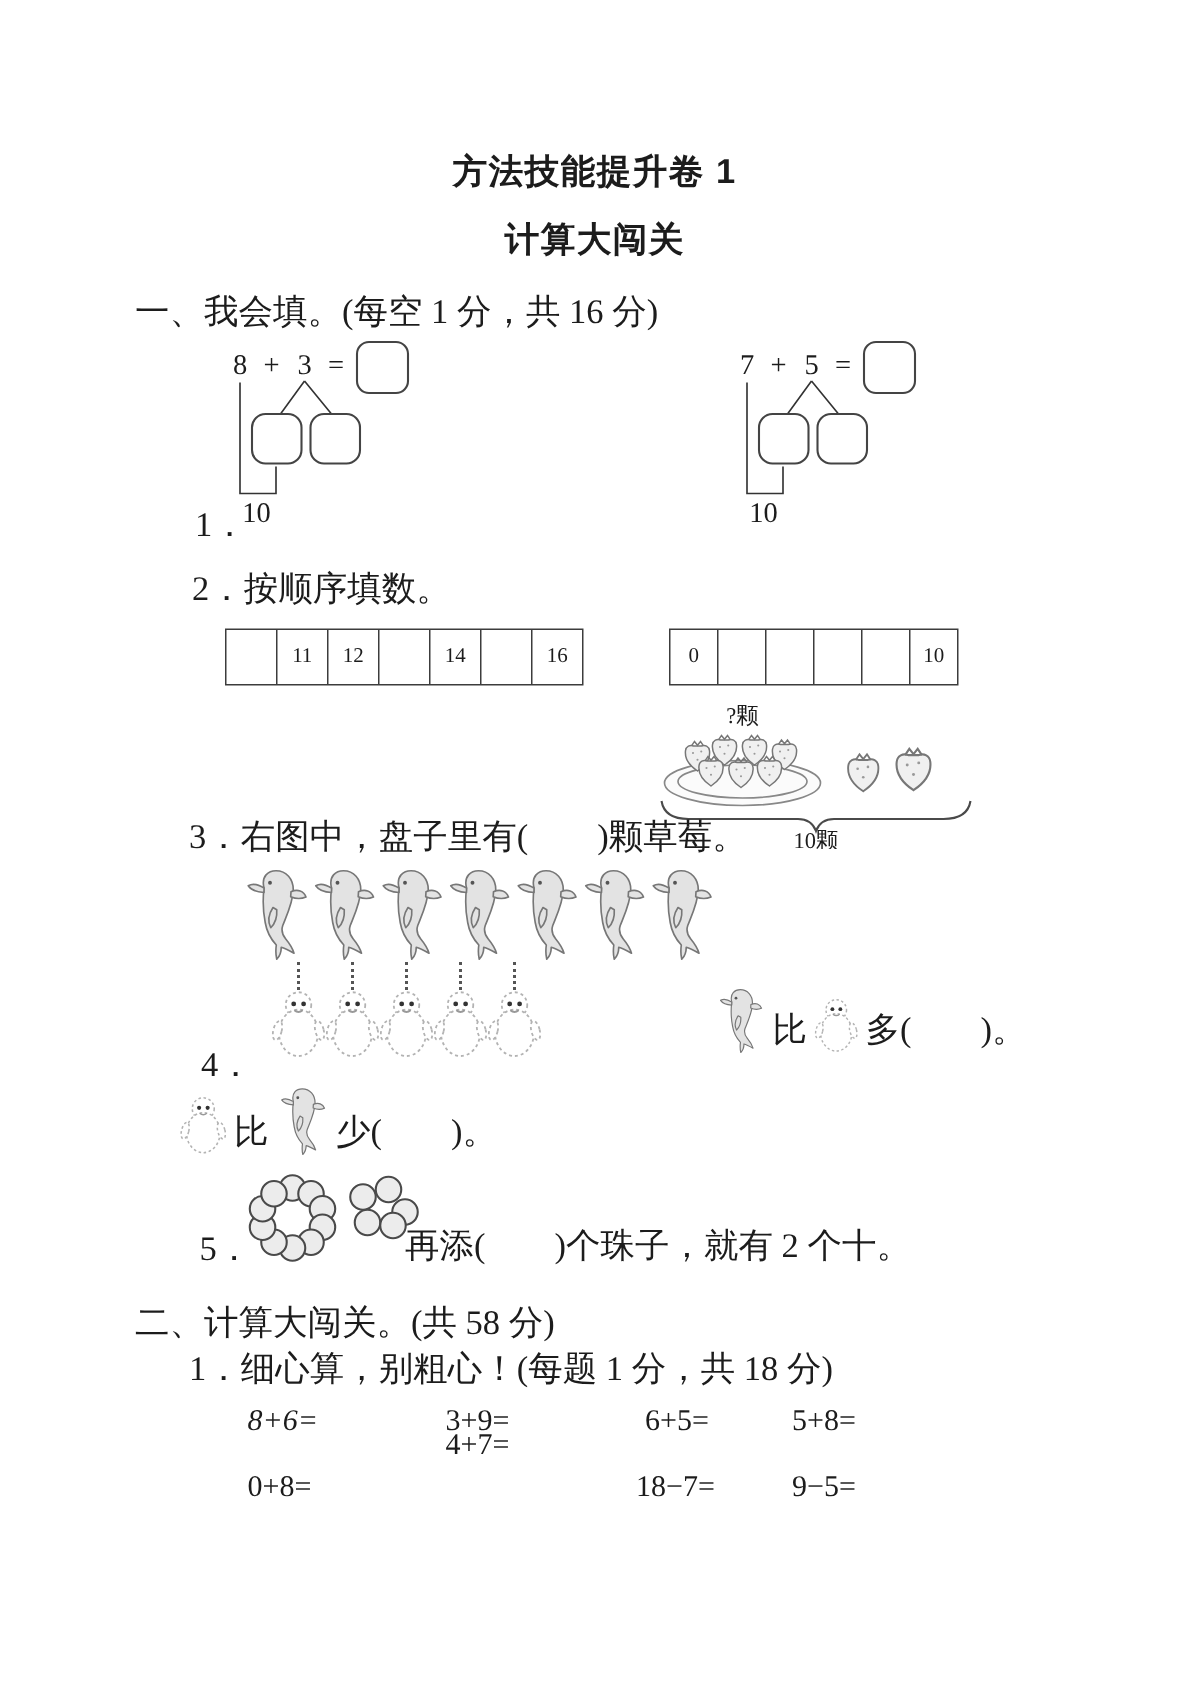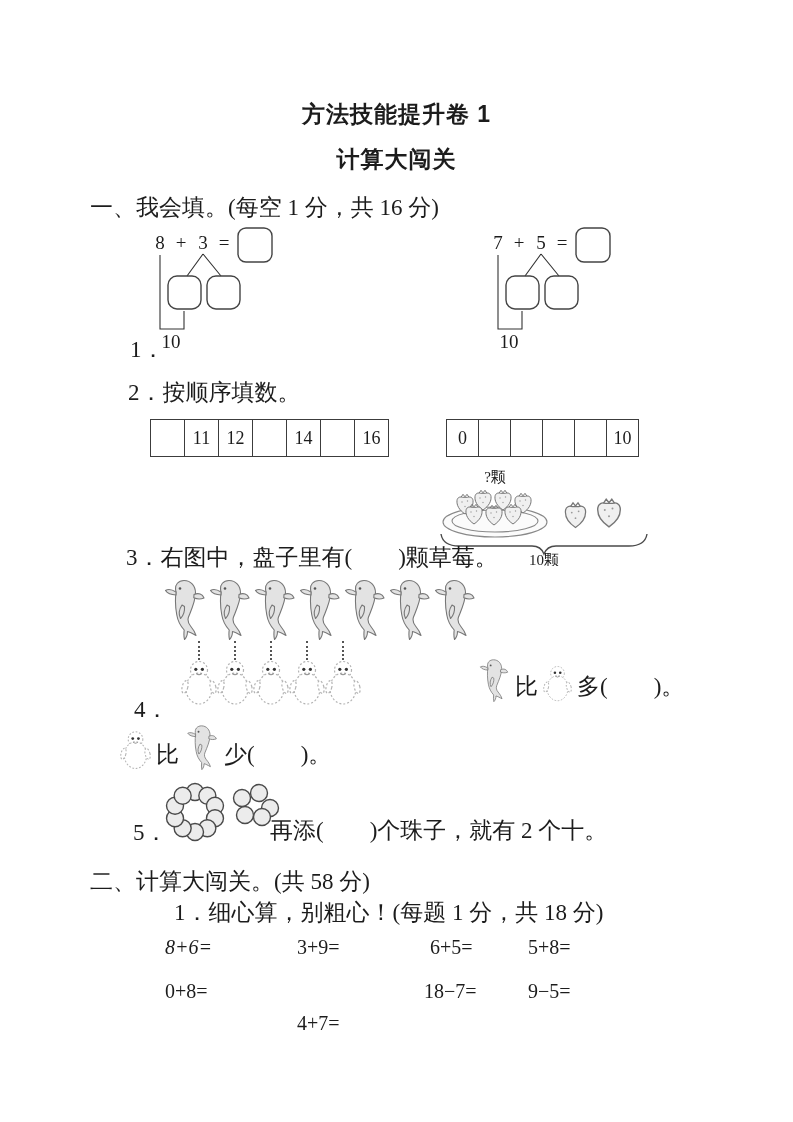--- a/index.html
+++ b/index.html
@@ -8,21 +8,21 @@
   .abs{position:absolute;}
   .title{width:793px;text-align:center;font-family:"Liberation Sans","DejaVu Sans",sans-serif;
          font-weight:bold;font-size:23px;letter-spacing:1px;}
   .h19{font-size:23px;white-space:nowrap;}
   .h20{font-size:20px;white-space:nowrap;}
   .row{display:flex;align-items:flex-start;}
   .row-end{display:flex;align-items:flex-end;}
   
   .strip{display:flex;border:1.5px solid #3c3c3c;background:#fff;}
   .strip .cell{width:33px;height:36px;display:flex;align-items:center;justify-content:center;
-               font-size:18px;border-left:1.4px solid #3c3c3c;}
+               font-size:14px;border-left:1.4px solid #3c3c3c;}
   .strip .cell:first-child{border-left:none;}
   .strip.narrow .cell{width:31px;}
   
   svg text{font-family:"Liberation Serif","DejaVu Serif",serif;fill:#1c1c1c;}
   .bondtxt{font-size:19px;text-anchor:middle;}
   .bondbase{font-size:19px;text-anchor:middle;}
   .box{fill:none;stroke:#444;stroke-width:1.4;}
   .ln{fill:none;stroke:#333;stroke-width:1.1;}
   .db{fill:#e3e3e3;stroke:#777;stroke-width:1.1;stroke-linejoin:round;}
   .pg{fill:#fff;stroke:#b3b3b3;stroke-width:1.2;stroke-dasharray:2 2;}
@@ -249,25 +249,25 @@
         <circle cx="84" cy="17" r="8.5" class="bead"></circle>
         <circle cx="101" cy="12" r="8.5" class="bead"></circle>
         <circle cx="112" cy="27" r="8.5" class="bead"></circle>
         <circle cx="87" cy="34" r="8.5" class="bead"></circle>
         <circle cx="104" cy="36" r="8.5" class="bead"></circle>
       </g>
   </svg>
   <div class="abs h19" style="left:270px;top:815px;">再添(　　)个珠子，就有 2 个十。</div>
 
   <div class="abs h19" style="left:90px;top:853px;margin-top:13px;">二、计算大闯关。(共 58 分)</div>
-  <div class="abs h19" style="left:126px;top:897px;margin-left:48px;">1．细心算，别粗心！(每题 1 分，共 18 分)</div>
+  <div class="abs h19" style="left:126px;top:897px;">1．细心算，别粗心！(每题 1 分，共 18 分)</div>
 
   <span class="abs h20" style="left:165px;top:936px;font-style:italic;">8+6=</span>
   <span class="abs h20" style="left:297px;top:936px;">3+9=</span>
   <span class="abs h20" style="left:430px;top:936px;">6+5=</span>
   <span class="abs h20" style="left:528px;top:936px;">5+8=</span>
 
   <span class="abs h20" style="left:165px;top:980px;">0+8=</span>
-  <span class="abs h20" style="left:297px;top:1012px;">4+7=</span>
+  <span class="abs h20" style="left:297px;top:952px;">4+7=</span>
   <span class="abs h20" style="left:424px;top:980px;">18−7=</span>
   <span class="abs h20" style="left:528px;top:980px;">9−5=</span>
 
 </div>
 
 </body></html>

